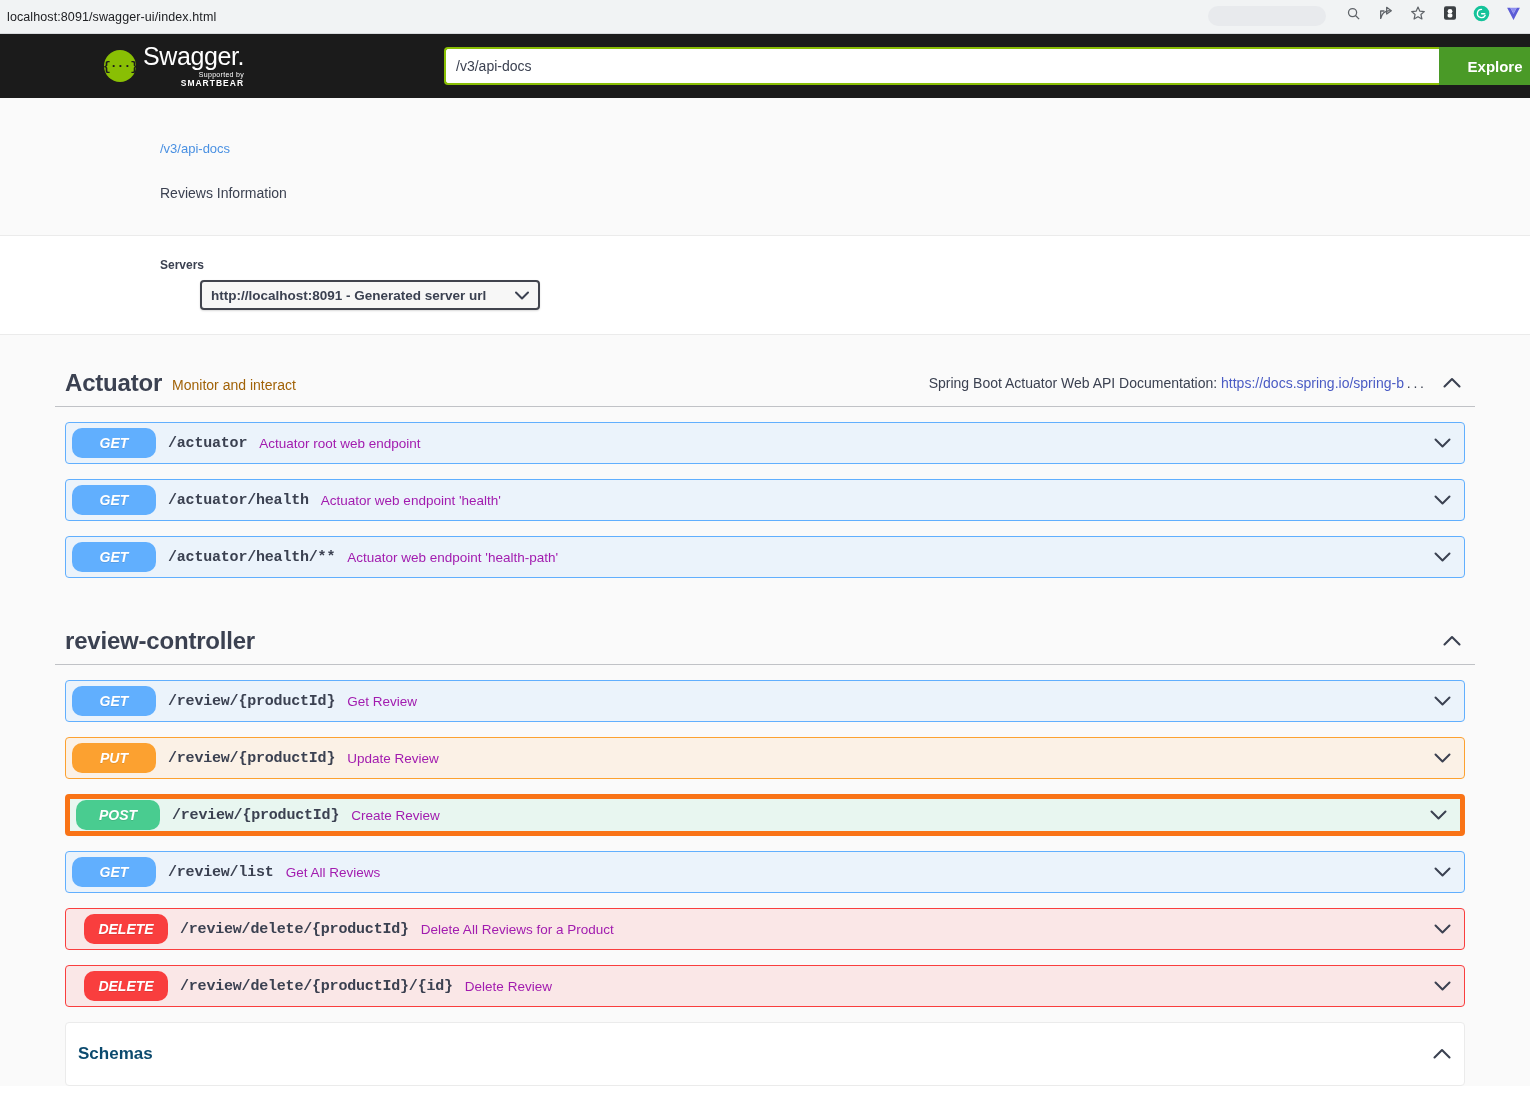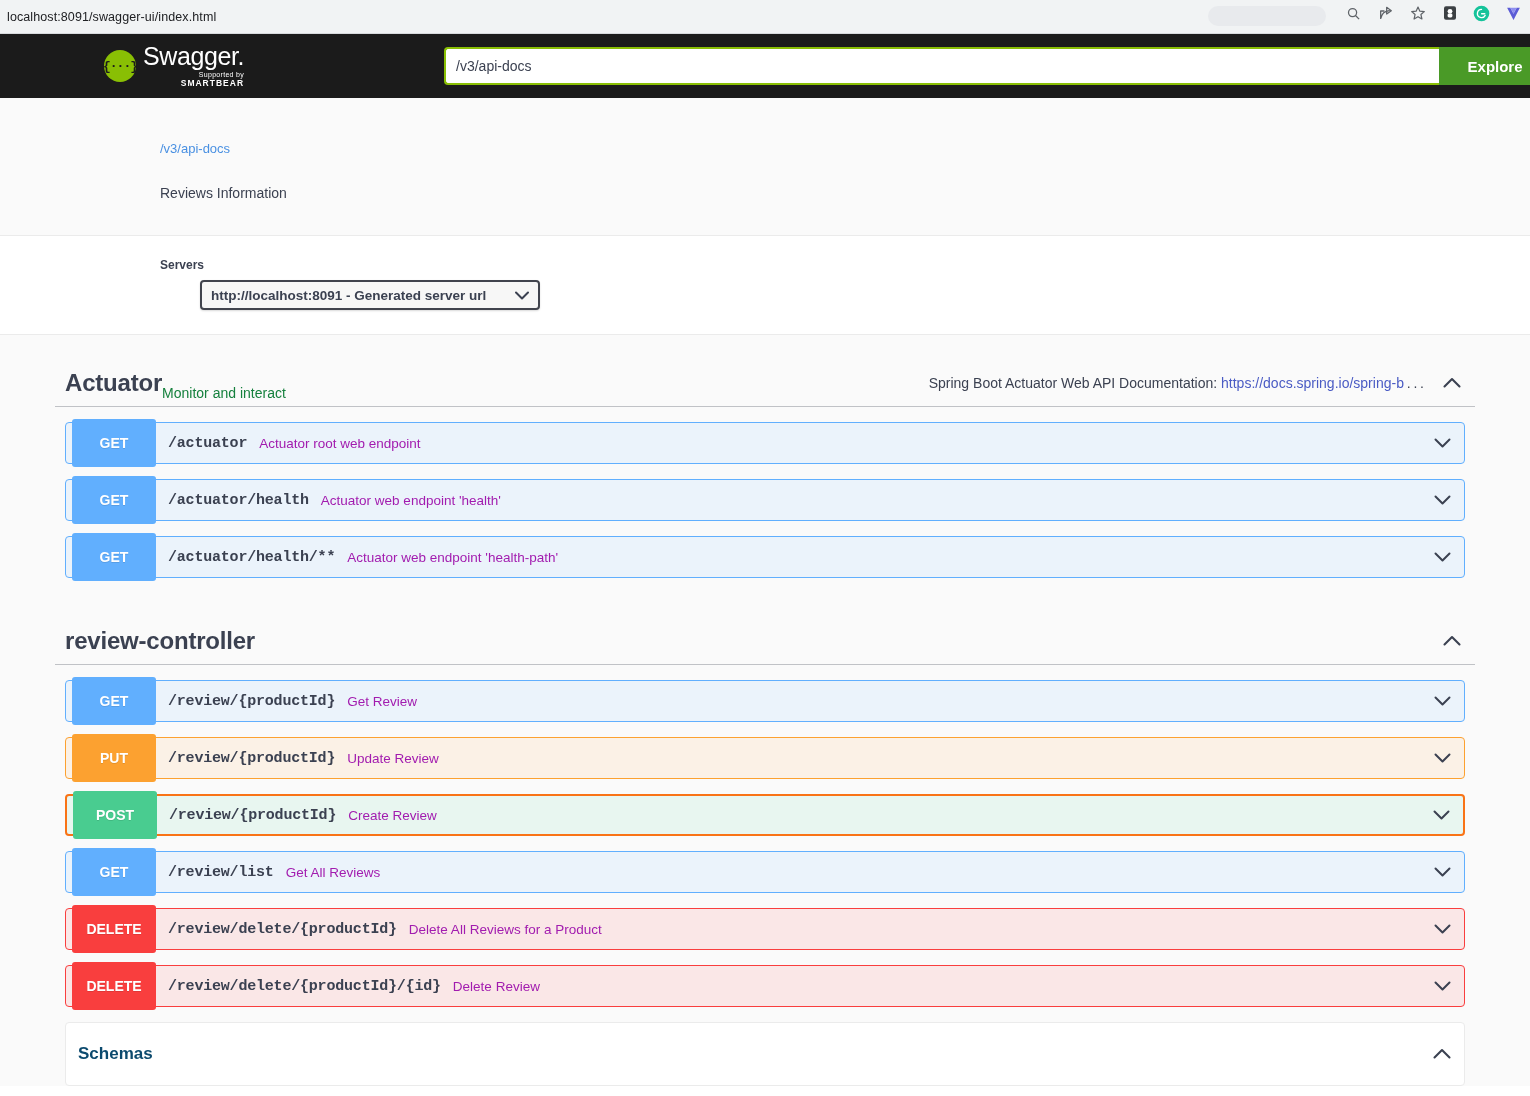--- a/index.html
+++ b/index.html
@@ -227,23 +227,24 @@
   .tag-name {
     font-size: 24px;
     font-weight: bold;
     color: #3b4151;
     margin: 0;
     letter-spacing: -0.2px;
     text-align: right;
   }
   .tag-sub {
     font-size: 14px;
-    color: #15803d;
+    color: #a16207;
+    margin-left: 10px;
     position: relative;
-    top: 10px;
+    top: 2px;
   }
   .tag-right {
     margin-left: auto;
     display: flex;
     align-items: center;
     gap: 18px;
   }
   .tag-docs {
     font-size: 14px;
     color: #3b4151;
@@ -266,30 +267,31 @@
     border-radius: 4px;
     margin: 0 0 15px 0;
     height: 42px;
     padding: 0 6px 0 6px;
     cursor: pointer;
   }
   .op:first-child { margin-top: 15px; }
   .op-method {
     width: 84px;
     min-width: 84px;
-    height: 48px;
-    border-radius: 3px;
+    height: 30px;
+    border-radius: 10px;
     color: #ffffff;
     font-size: 14px;
     font-weight: bold;
     display: flex;
     align-items: center;
     justify-content: center;
     font-family: "Liberation Sans", sans-serif;
     text-shadow: 0 1px 0 rgba(0,0,0,0.1);
+    font-style: italic;
   }
   .op-path {
     margin-left: 12px;
     font-family: "Liberation Mono", monospace;
     font-size: 15px;
     font-weight: bold;
     color: #3b4151;
     letter-spacing: -0.2px;
   }
   .op-summary {
@@ -300,25 +302,25 @@
   .op-chev {
     margin-left: auto;
     margin-right: 7px;
     display: flex;
     align-items: center;
   }
 
   .m-get    { background: #61affe; }
   .m-put    { background: #fca130; }
   .m-post   { background: #49cc90; }
-  .m-delete { background: #f93e3e; }
+  .m-delete { background: #f93e3e; margin-left: 12px; }
 
   .op-get    { background: #ebf3fb; border: 1px solid #61affe; }
   .op-put    { background: #fbf1e6; border: 1px solid #fca130; }
-  .op-post   { background: #e8f6f0; border: 2px solid #f97316; }
+  .op-post   { background: #e8f6f0; border: 5px solid #f97316; }
   .op-delete { background: #fae7e7; border: 1px solid #f93e3e; }
 
   
   .schemas-block {
     margin: 15px 10px 0 10px;
     background: #ffffff;
     border: 1px solid #ebebeb;
     border-radius: 4px;
     height: 64px;
     display: flex;

